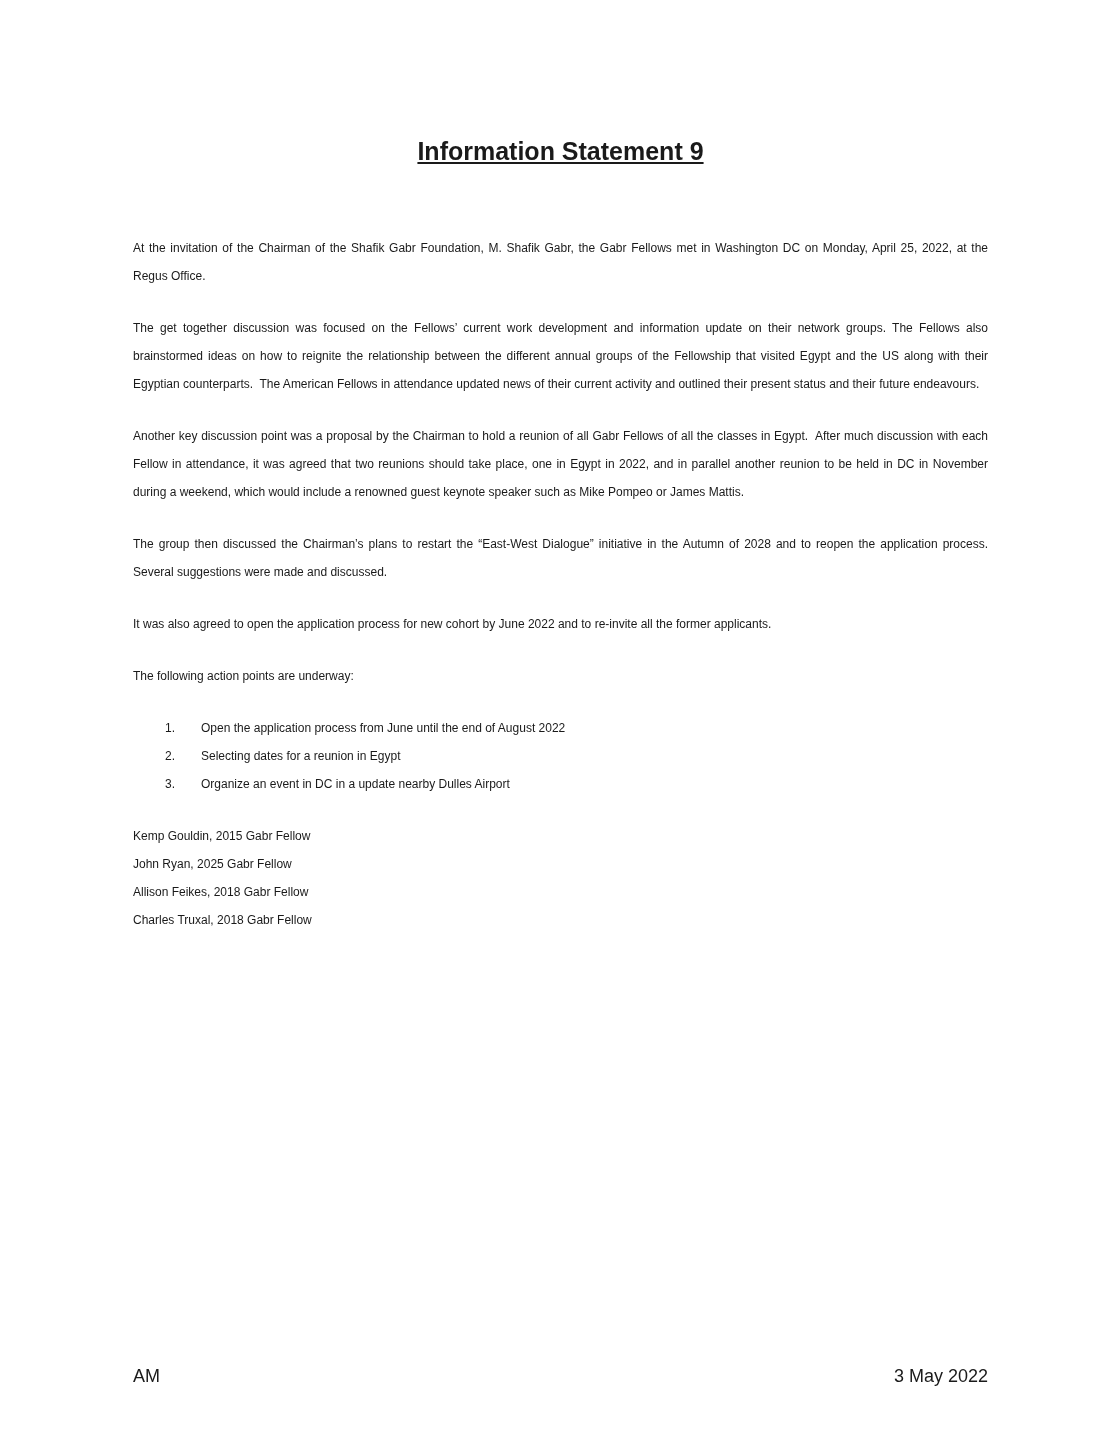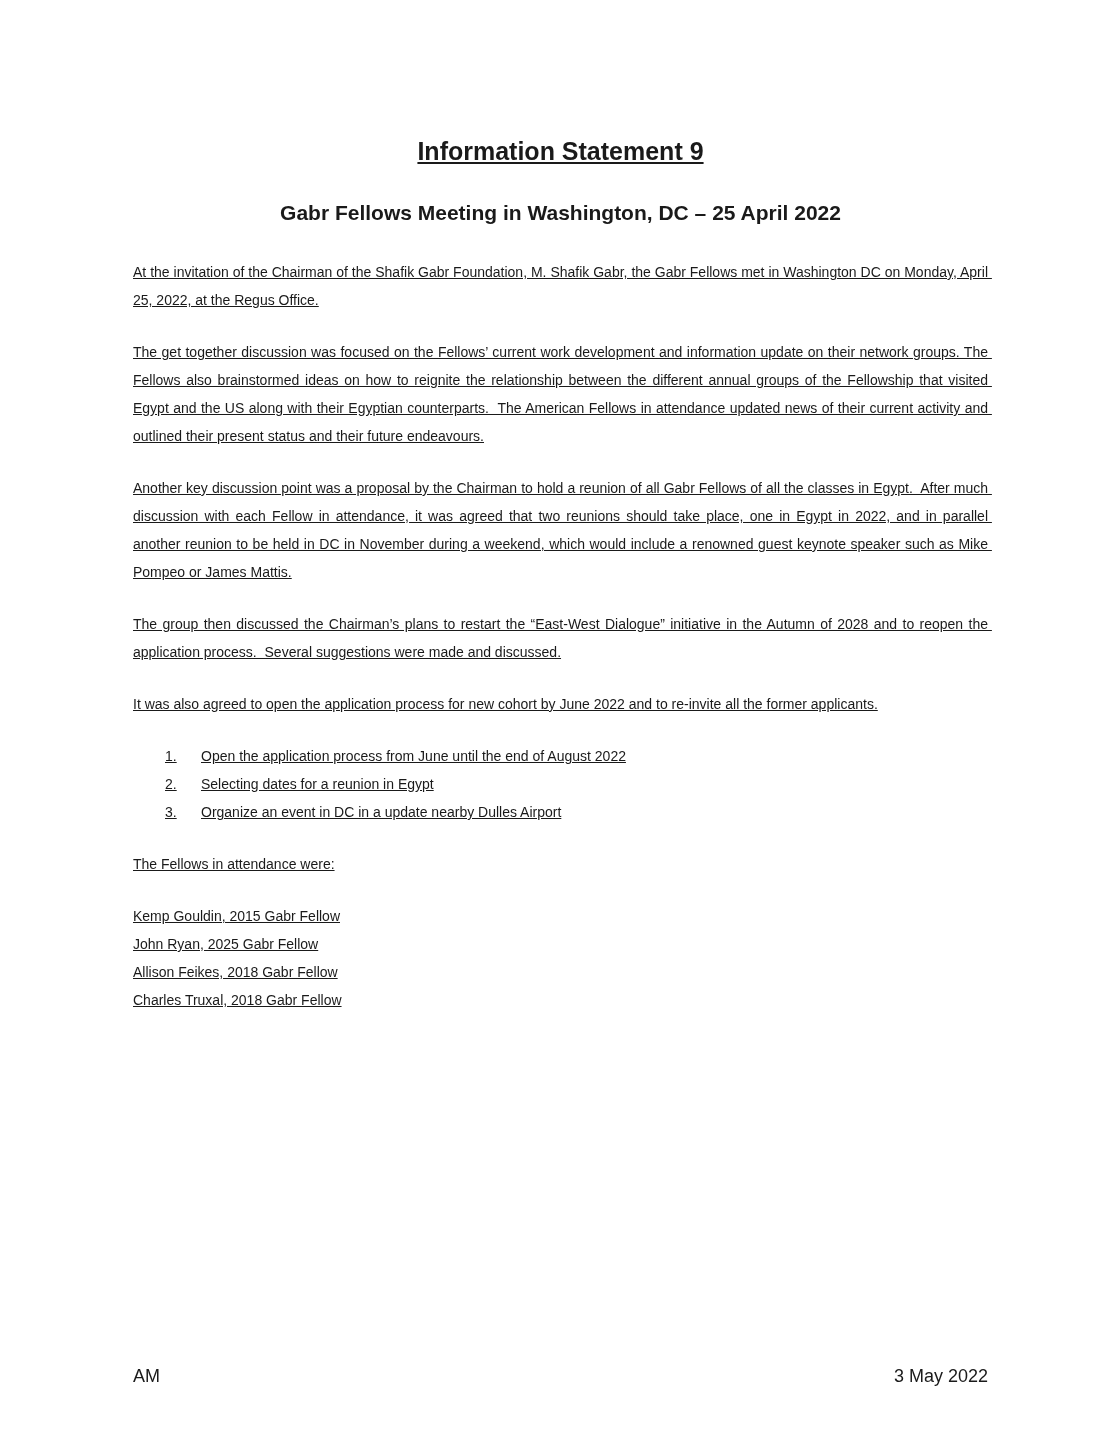--- a/index.html
+++ b/index.html
@@ -27,24 +27,23 @@
     line-height: 30px;
   }
   .subtitle {
     margin: 34px 0 0 0;
     font-size: 21px;
     font-weight: bold;
     text-align: center;
     line-height: 26px;
   }
   .doc-body {
-    margin-top: 32px;
-    font-size: 14px;
+    margin-top: 68px;
+    font-size: 12px;
     line-height: 28px;
-    text-decoration: underline;
   }
   .doc-body p {
     margin: 0 0 24px 0;
     text-align: justify;
     white-space: pre-wrap;
   }
   .doc-body p.no-justify {
     text-align: left;
   }
   .action-list {
@@ -74,47 +73,46 @@
     line-height: 28px;
   }
 </style>
 </head>
 <body>
 
 <div class="page">
 
   <h1 class="title">Information Statement 9</h1>
 
-  <h2 class="subtitle">Gabr Fellows Meeting in Washington, DC – 25 April 2022</h2>
 
   <div class="doc-body">
 
     <p>At the invitation of the Chairman of the Shafik Gabr Foundation, M. Shafik Gabr, the Gabr Fellows met in Washington DC on Monday, April 25, 2022, at the Regus Office.</p>
     <p>The get together discussion was focused on the Fellows’ current work development and information update on their network groups. The Fellows also brainstormed ideas on how to reignite the relationship between the different annual groups of the Fellowship that visited Egypt and the US along with their Egyptian counterparts.  The American Fellows in attendance updated news of their current activity and outlined their present status and their future endeavours.</p>
     <p>Another key discussion point was a proposal by the Chairman to hold a reunion of all Gabr Fellows of all the classes in Egypt.  After much discussion with each Fellow in attendance, it was agreed that two reunions should take place, one in Egypt in 2022, and in parallel another reunion to be held in DC in November during a weekend, which would include a renowned guest keynote speaker such as Mike Pompeo or James Mattis.</p>
     <p>The group then discussed the Chairman’s plans to restart the “East-West Dialogue” initiative in the Autumn of 2028 and to reopen the application process.  Several suggestions were made and discussed.</p>
     <p>It was also agreed to open the application process for new cohort by June 2022 and to re-invite all the former applicants.</p>
 
+    <p class="no-justify">The following action points are underway:</p>
 
     <ol class="action-list">
       <li>
         <span class="num">1.</span>
         <span class="item-text">Open the application process from June until the end of August 2022</span>
       </li>
       <li>
         <span class="num">2.</span>
         <span class="item-text">Selecting dates for a reunion in Egypt</span>
       </li>
       <li>
         <span class="num">3.</span>
         <span class="item-text">Organize an event in DC in a update nearby Dulles Airport</span>
       </li>
     </ol>
 
-    <p class="no-justify">The Fellows in attendance were:</p>
 
     <div class="attendees">
       <div>Kemp Gouldin, 2015 Gabr Fellow</div>
       <div>John Ryan, 2025 Gabr Fellow</div>
       <div>Allison Feikes, 2018 Gabr Fellow</div>
       <div>Charles Truxal, 2018 Gabr Fellow</div>
     </div>
 
   </div>
 

